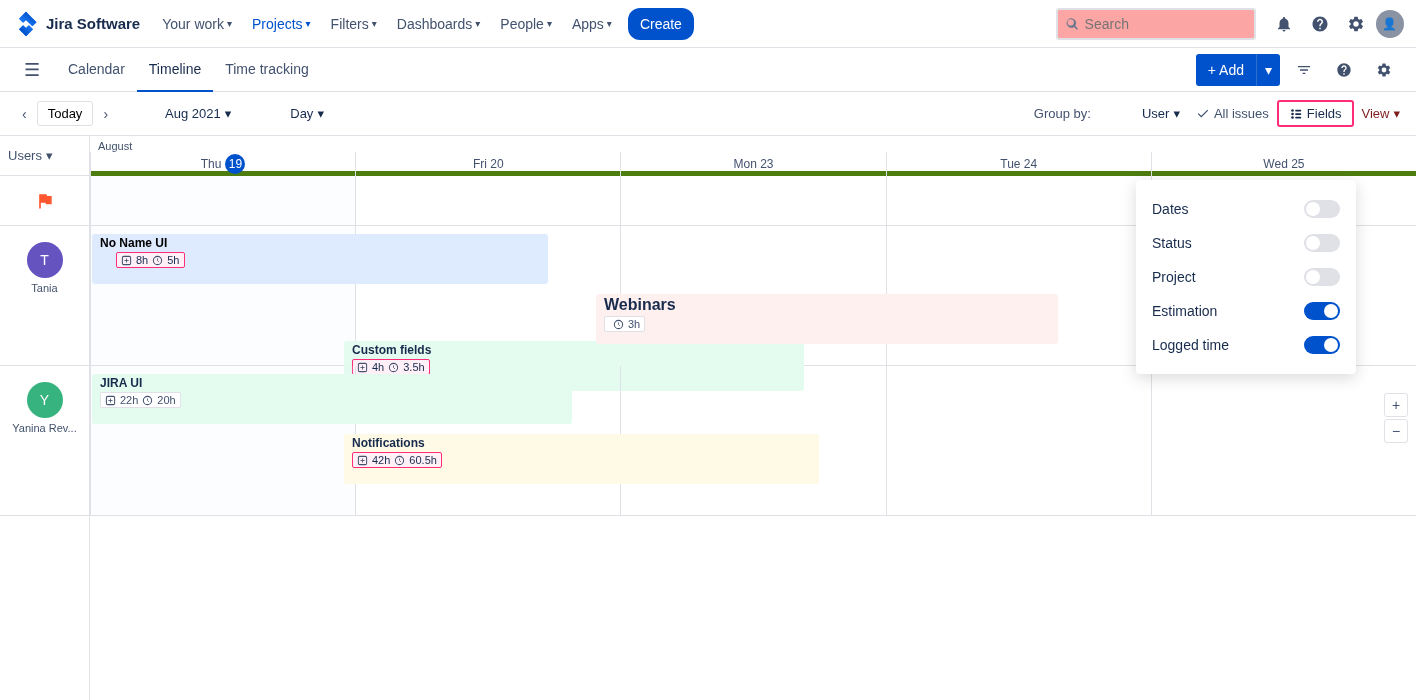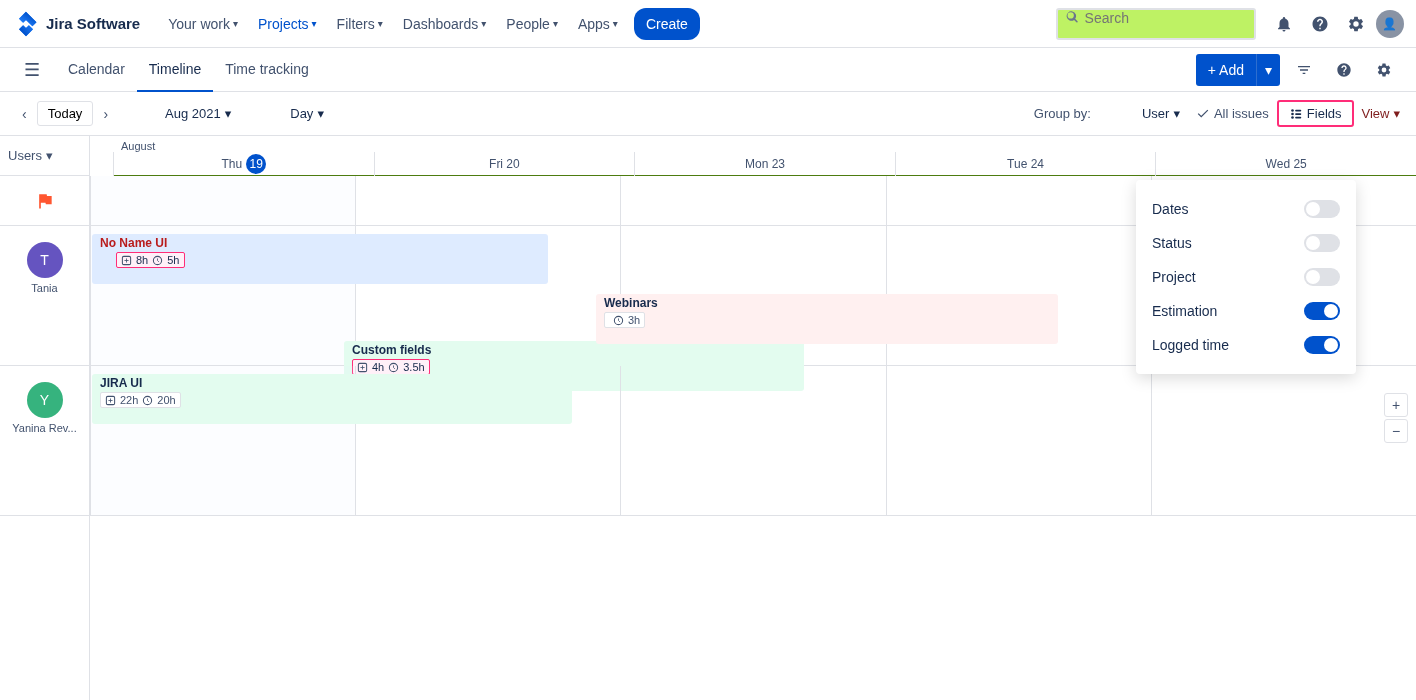--- a/index.html
+++ b/index.html
@@ -4,30 +4,30 @@
   <style>
     * { box-sizing: border-box; margin: 0; padding: 0; }
     body { font-family: -apple-system, BlinkMacSystemFont, 'Segoe UI', Arial, sans-serif; font-size: 13px; color: #172b4d; background: #fff; overflow: hidden; }
 
     
     .top-nav {
       display: flex; align-items: center; height: 48px;
       background: #fff; border-bottom: 1px solid #dfe1e6;
       padding: 0 12px; gap: 4px; position: relative; z-index: 100;
     }
-    .nav-logo { display: flex; align-items: center; gap: 6px; margin-right: 16px; }
+    .nav-logo { display: flex; align-items: center; gap: 6px; margin-right: 10px; }
     .nav-logo-icon { width: 28px; height: 28px; }
     .nav-logo-text { font-size: 15px; font-weight: 600; color: #172b4d; }
     .nav-link { padding: 0 8px; height: 48px; display: flex; align-items: center; gap: 3px; font-size: 14px; color: #42526e; cursor: pointer; border: none; background: none; white-space: nowrap; }
     .nav-link.active { color: #0052cc; }
     .nav-link .chevron { font-size: 10px; }
     .nav-create { background: #0052cc; color: #fff; border: none; border-radius: 12px; padding: 0 12px; height: 32px; font-size: 14px; font-weight: 500; cursor: pointer; margin-left: 4px; }
     .nav-search {
-      margin-left: auto; display: flex; align-items: flex-start;
-      background: #bef264; border: 2px solid #dfe1e6; border-radius: 3px;
+      margin-left: auto; display: flex; align-items: center;
+      background: #fca5a5; border: 2px solid #dfe1e6; border-radius: 3px;
       padding: 0 8px; height: 32px; gap: 6px; width: 200px;
     }
     .nav-search input { border: none; background: transparent; font-size: 14px; color: #42526e; outline: none; width: 100%; }
     .nav-icons { display: flex; align-items: center; gap: 4px; margin-left: 8px; }
     .nav-icon-btn { width: 32px; height: 32px; border-radius: 50%; border: none; background: none; cursor: pointer; display: flex; align-items: center; justify-content: center; color: #42526e; font-size: 16px; }
     .nav-avatar { width: 28px; height: 28px; border-radius: 50%; background: #8993a4; display: flex; align-items: center; justify-content: center; color: #fff; font-size: 12px; cursor: pointer; overflow: hidden; }
 
     
     .sub-nav {
       display: flex; align-items: center; height: 44px;
@@ -72,21 +72,21 @@
     .user-label { display: flex; align-items: center; gap: 4px; font-size: 13px; color: #42526e; cursor: pointer; }
     .user-row { display: flex; flex-direction: column; align-items: center; justify-content: flex-start; padding-top: 16px; border-bottom: 1px solid #dfe1e6; }
     .user-row.row1 { height: 140px; }
     .user-row.row2 { height: 150px; }
     .user-avatar { width: 36px; height: 36px; border-radius: 50%; background: #c1c7d0; display: flex; align-items: center; justify-content: center; font-size: 14px; color: #fff; overflow: hidden; margin-bottom: 4px; }
     .user-name { font-size: 11px; color: #42526e; text-align: center; }
     .flag-row { height: 50px; border-bottom: 1px solid #dfe1e6; display: flex; align-items: center; justify-content: center; }
 
     
     .grid-area { flex: 1; display: flex; flex-direction: column; overflow: hidden; position: relative; }
-    .grid-header { height: 40px; border-bottom: 1px solid #4d7c0f; display: flex; position: relative; margin-left: 23px; }
+    .grid-header { height: 40px; border-bottom: 5px solid #4d7c0f; display: flex; position: relative; }
     .month-label { font-size: 11px; color: #42526e; padding: 4px 0 0 8px; position: absolute; top: 0; left: 0; }
     .day-headers { display: flex; height: 40px; padding-top: 16px; width: 100%; }
     .day-header { flex: 1; text-align: center; font-size: 12px; color: #42526e; border-left: 1px solid #dfe1e6; display: flex; align-items: center; justify-content: center; gap: 4px; }
     .day-header.today .day-num { background: #0052cc; color: #fff; border-radius: 50%; width: 20px; height: 20px; display: flex; align-items: center; justify-content: center; font-size: 12px; }
     .grid-rows { flex: 1; display: flex; flex-direction: column; position: relative; }
     .grid-row { border-bottom: 1px solid #dfe1e6; position: relative; display: flex; }
     .grid-row.row1 { height: 140px; }
     .grid-row.row2 { height: 150px; }
     .grid-row.flag-row-g { height: 50px; }
     .grid-cell { flex: 1; border-left: 1px solid #dfe1e6; position: relative; }
@@ -334,21 +334,21 @@
         <div class="grid-row row1">
           <div class="grid-cell today-col"></div>
           <div class="grid-cell"></div>
           <div class="grid-cell"></div>
           <div class="grid-cell"></div>
           <div class="grid-cell"></div>
 
           <div class="bar-container">
 
             <div class="bar bar-blue" style="top:8px; left:2px; width:456px; flex-direction:column; align-items:flex-start; padding:2px 8px; height:50px;">
-              <div style="font-size:12px;font-weight:600;color:#b91c1c;">No Name UI</div>
+              <div style="font-size:12px;font-weight:600;color:#000000;">No Name UI</div>
               <div style="display:flex;align-items:center;gap:4px;">
                 <div class="bar-info" style="border-color:#FF2D78;background:#fff0f8;color:#172b4d;font-size:11px;margin-left:16px;">
                   <svg width="11" height="11" viewBox="0 0 16 16" fill="#42526e">
                       <rect x="2" y="2" width="12" height="12" rx="2" fill="none" stroke="#42526e" stroke-width="1.5"></rect>
                       <path d="M5 8h6M8 5v6" stroke="#42526e" stroke-width="1.2"></path>
                     </svg>
                   <span>8h</span>
                   <svg width="11" height="11" viewBox="0 0 16 16" fill="none">
                       <circle cx="8" cy="8" r="6" stroke="#42526e" stroke-width="1.5"></circle>
                       <path d="M8 5v3l2 2" stroke="#42526e" stroke-width="1.2"></path>
@@ -370,21 +370,21 @@
                   <svg width="11" height="11" viewBox="0 0 16 16" fill="none">
                       <circle cx="8" cy="8" r="6" stroke="#42526e" stroke-width="1.5"></circle>
                       <path d="M8 5v3l2 2" stroke="#42526e" stroke-width="1.2"></path>
                     </svg>
                   <span>3.5h</span>
                 </div>
               </div>
             </div>
 
             <div class="bar bar-pink" style="top:68px; left:506px; width:462px; flex-direction:column; align-items:flex-start; padding:2px 8px; height:50px;">
-              <div style="font-size:12px;font-weight:600;color:#172b4d;">Webinars</div>
+              <div style="font-size:16px;font-weight:600;color:#172b4d;">Webinars</div>
               <div style="display:flex;align-items:center;gap:4px;">
                 <div class="bar-info" style="border-color:#dfe1e6;background:#fff;color:#42526e;font-size:11px;padding-left:8px;">
                   <svg width="11" height="11" viewBox="0 0 16 16" fill="none">
                       <circle cx="8" cy="8" r="6" stroke="#42526e" stroke-width="1.5"></circle>
                       <path d="M8 5v3l2 2" stroke="#42526e" stroke-width="1.2"></path>
                     </svg>
                   <span>3h</span>
                 </div>
               </div>
             </div>
@@ -411,20 +411,37 @@
                   <span>22h</span>
                   <svg width="11" height="11" viewBox="0 0 16 16" fill="none">
                       <circle cx="8" cy="8" r="6" stroke="#42526e" stroke-width="1.5"></circle>
                       <path d="M8 5v3l2 2" stroke="#42526e" stroke-width="1.2"></path>
                     </svg>
                   <span>20h</span>
                 </div>
               </div>
             </div>
 
+            <div class="bar bar-orange" style="top:68px; left:254px; width:475px; flex-direction:column; align-items:flex-start; padding:2px 8px; height:50px;">
+              <div style="font-size:12px;font-weight:600;color:#172b4d;">Notifications</div>
+              <div style="display:flex;align-items:center;gap:4px;">
+                <div class="bar-info" style="border-color:#FF2D78;background:#fff0f8;color:#172b4d;font-size:11px;">
+                  <svg width="11" height="11" viewBox="0 0 16 16" fill="none">
+                      <rect x="2" y="2" width="12" height="12" rx="2" fill="none" stroke="#42526e" stroke-width="1.5"></rect>
+                      <path d="M5 8h6M8 5v6" stroke="#42526e" stroke-width="1.2"></path>
+                    </svg>
+                  <span>42h</span>
+                  <svg width="11" height="11" viewBox="0 0 16 16" fill="none">
+                      <circle cx="8" cy="8" r="6" stroke="#42526e" stroke-width="1.5"></circle>
+                      <path d="M8 5v3l2 2" stroke="#42526e" stroke-width="1.2"></path>
+                    </svg>
+                  <span>60.5h</span>
+                </div>
+              </div>
+            </div>
           </div>
         </div>
       </div>
 
       <div class="zoom-btns">
         <button class="zoom-btn">+</button>
         <button class="zoom-btn">−</button>
       </div>
     </div>
   </div>

